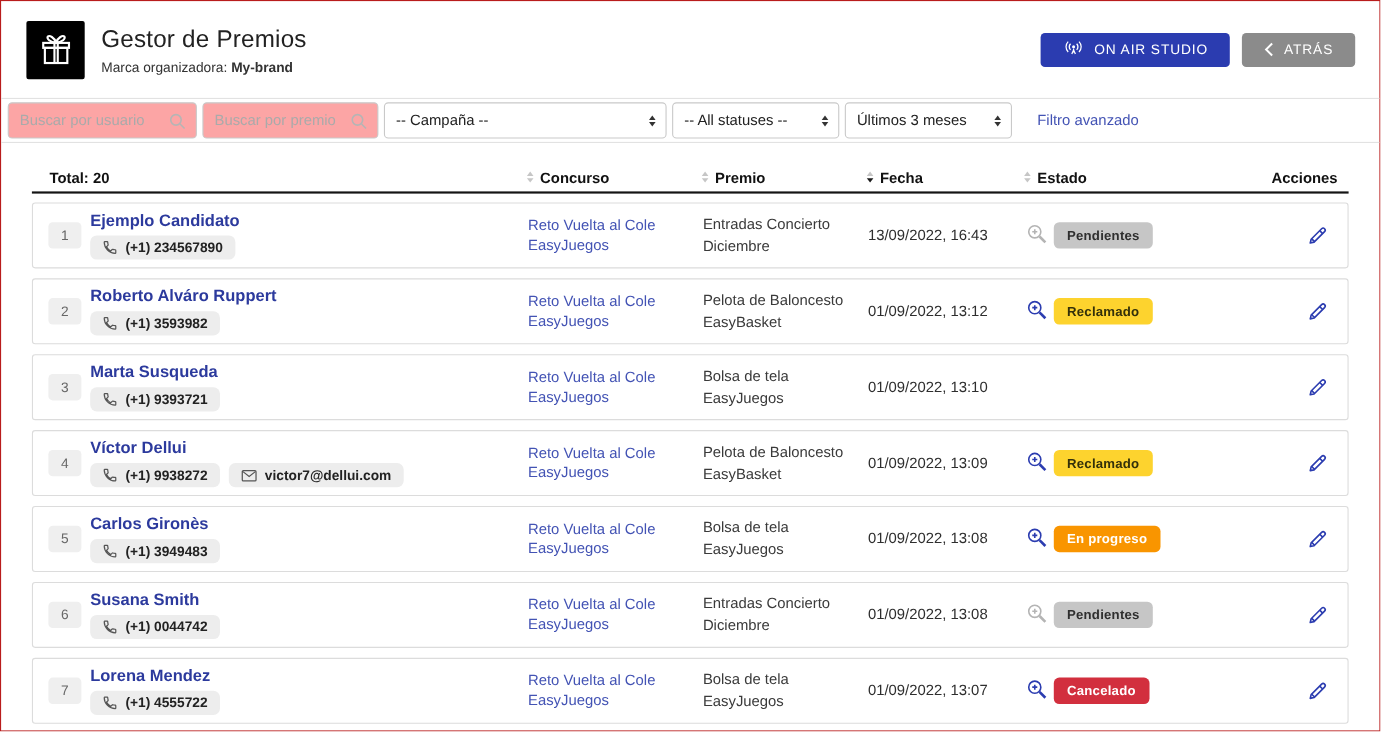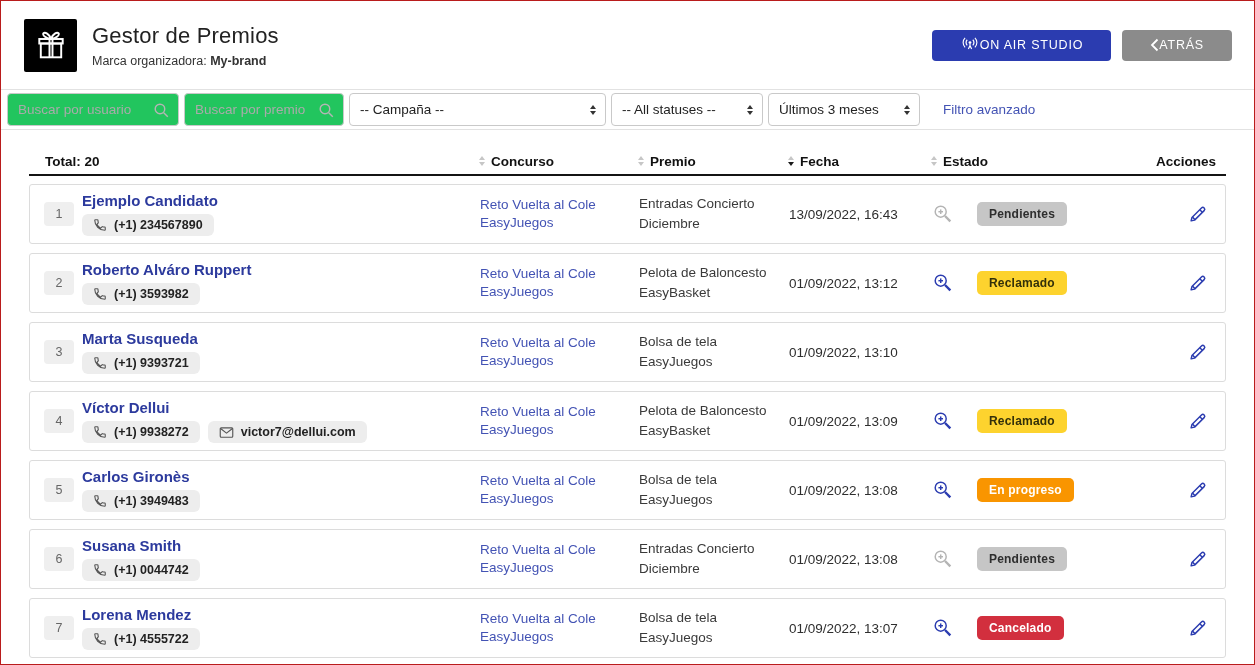--- a/index.html
+++ b/index.html
@@ -8,29 +8,29 @@
 
   
   .app-header { display:flex; align-items:center; height:88px; padding:0 22px 0 23px; }
   .logo-box { width:53px; height:53px; background:#000; border-radius:2px; display:flex; align-items:center; justify-content:center; flex:0 0 auto; }
   .logo-box svg { width:36px; height:36px; }
   .head-text { margin-left:15px; flex:1 1 auto; }
   .app-title { font-size:22px; font-weight:500; color:#222; letter-spacing:.2px; }
   .app-sub { font-size:12.5px; color:#333; margin-top:5px; }
   .app-sub b { font-weight:700; }
   .head-btns { display:flex; gap:11px; }
-  .btn { display:inline-flex; align-items:center; height:31px; padding:0 28px; border:none; border-radius:4px;
+  .btn { display:inline-flex; align-items:center; gap:9px; height:31px; padding:0 20px; border:none; border-radius:4px;
          font-family:"Liberation Sans",sans-serif; font-size:12.5px; font-weight:500; letter-spacing:.8px; color:#fff; cursor:pointer; }
   .btn-primary { background:var(--primary); }
   .btn-gray { background:#8b8b8b; }
   .btn svg { display:block; }
 
   
   .filter-bar { display:flex; align-items:center; height:41px; border-top:1px solid #e2e2e2; border-bottom:1px solid #e2e2e2; padding:0 6px; gap:5px; }
-  .f-input { position:relative; height:33px; border:1px solid #c9c9c9; border-radius:4px; background:#22c55e; display:flex; align-items:center; }
+  .f-input { position:relative; height:33px; border:1px solid #c9c9c9; border-radius:4px; background:#fca5a5; display:flex; align-items:center; }
   .f-input input { border:none; outline:none; background:transparent; height:100%; padding:0 28px 0 10px; font-family:"Liberation Sans",sans-serif; font-size:13.5px; color:#333; width:100%; }
   .f-input input::placeholder { color:#aaa; }
   .f-input .mag { position:absolute; right:8px; top:8px; }
   .fi-user { width:172px; }
   .fi-prize { width:160px; }
   .f-select { height:33px; border:1px solid #c9c9c9; border-radius:4px; background:#fff; display:flex; align-items:center; justify-content:space-between; padding:0 9px 0 10px; font-size:13.5px; color:#222; cursor:pointer; }
   .fs-campaign { width:257px; }
   .fs-status { width:152px; }
   .fs-period { width:152px; }
   .spin { display:inline-flex; flex-direction:column; gap:2px; margin-left:8px; }
@@ -62,21 +62,21 @@
   .c-user { display:flex; align-items:center; }
   .row-num { width:30px; height:24px; margin-left:14px; background:#efefef; border-radius:4px; display:flex; align-items:center; justify-content:center; font-size:12.5px; color:#666; flex:0 0 auto; }
   .user-info { margin-left:8px; }
   .user-name { font-size:15px; font-weight:700; color:var(--name); cursor:pointer; }
   .chips { display:flex; gap:8px; margin-top:5px; }
   .chip { display:inline-flex; align-items:flex-end; gap:7px; background:#ededed; border-radius:6px; padding:4px 11px; font-size:12.5px; font-weight:700; color:#222; }
   .chip svg { display:block; }
   .contest-link { font-size:13.5px; color:var(--link); line-height:1.35; cursor:pointer; }
   .cell-2l { font-size:13.5px; color:#3a3a3a; line-height:1.45; }
   .cell-date { font-size:13.5px; color:#2e2e2e; }
-  .estado-cell { display:flex; align-items:center; gap:23px; }
+  .estado-cell { display:flex; align-items:flex-start; gap:4px; }
   .mag-btn { display:flex; cursor:pointer; }
   .badge { display:inline-block; padding:5px 12px; border-radius:5px; font-size:12px; font-weight:700; letter-spacing:.2px; }
   .edit-btn { display:flex; cursor:pointer; color:var(--primary); }
 </style>
 </head>
 <body>
 
 <div class="page">
 
   <div class="app-header">

